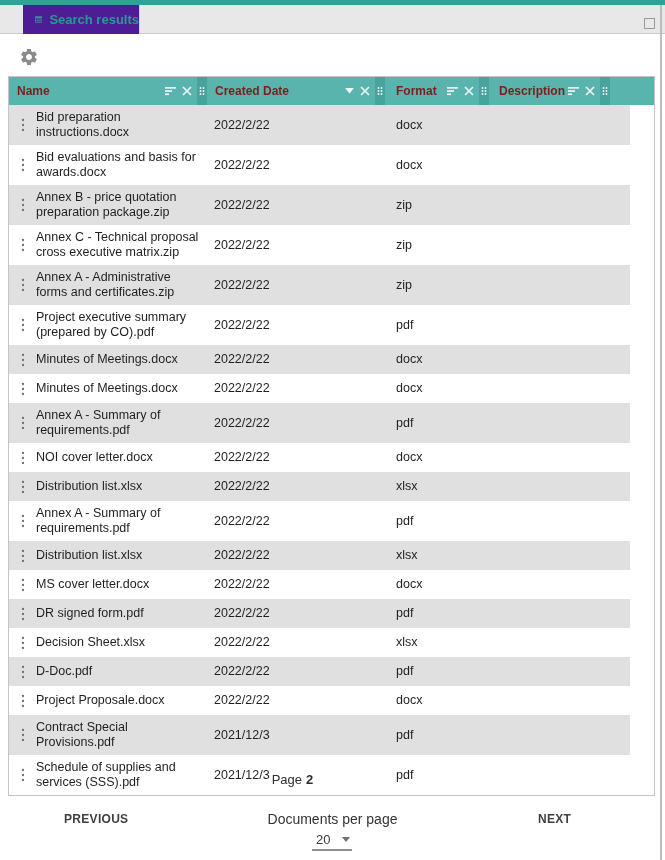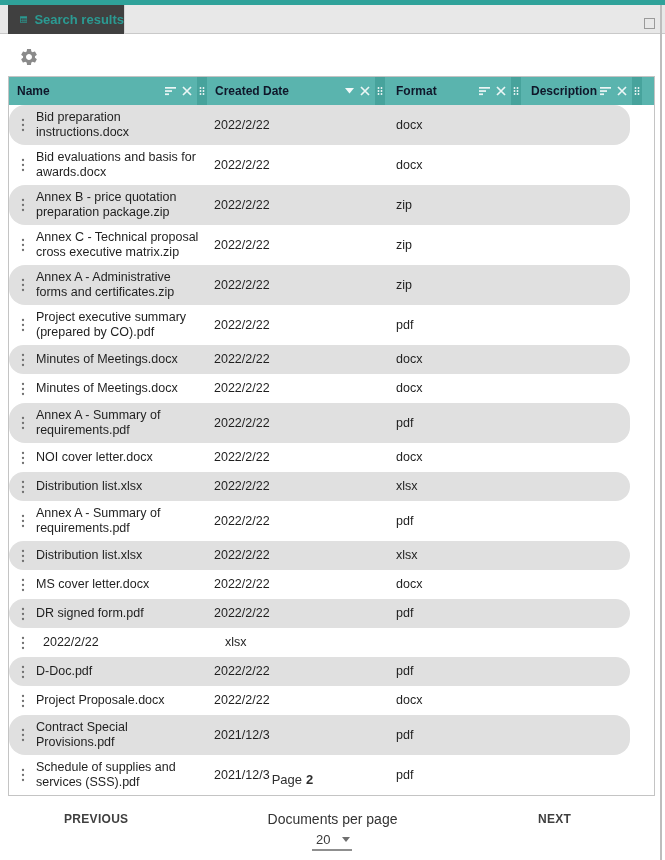--- a/index.html
+++ b/index.html
@@ -9,60 +9,60 @@
     font-family:"Liberation Sans", sans-serif;
     -webkit-font-smoothing:antialiased;
   }
   
   .topbar{position:absolute;left:0;top:0;width:665px;height:5px;background:#2fa29a;}
   .tabstrip{
     position:absolute;left:0;top:5px;width:665px;height:28px;
     background:#e8e8e8;border-bottom:1px solid #c9c9c9;
   }
   .tab{
-    position:absolute;left:8px;top:0;width:117px;height:29px;
-    background:#404040;border-right:1px solid #d4d4d4;
+    position:absolute;left:23px;top:0;width:117px;height:29px;
+    background:#4c1d95;border-right:1px solid #d4d4d4;
     display:flex;align-items:center;padding-left:12px;box-sizing:border-box;
     z-index:2;cursor:default;
   }
   .tab-label{color:#2b9a92;font-size:13px;font-weight:bold;margin-left:7px;white-space:nowrap;}
   .maximize{
     position:absolute;left:644px;top:13px;width:9px;height:9px;
     border:1.5px solid #9a9a9a;background:transparent;box-sizing:content-box;
   }
   .gear-wrap{position:absolute;left:19px;top:47px;width:20px;height:20px;cursor:pointer;}
 
   
   .dtable{
     position:absolute;left:8px;top:76px;width:647px;
     border:1px solid #c4c4c4;box-sizing:border-box;background:#ffffff;
   }
   .thead{display:flex;height:28px;background:#5ab4ae;}
   .hcell{
     display:flex;align-items:center;height:28px;box-sizing:border-box;
-    color:#0f172a;font-size:12px;font-weight:bold;cursor:pointer;position:relative;
+    color:#7f1d1d;font-size:12px;font-weight:bold;cursor:pointer;position:relative;
   }
   .hcell .hlabel{white-space:nowrap;}
   .hcell .hspacer{flex:1;}
   .hicons{display:flex;align-items:center;gap:6px;margin-right:5px;}
   .hdivider{
     width:10px;height:28px;background:#47a39c;
     display:flex;align-items:center;justify-content:center;flex:none;cursor:col-resize;
   }
   .c1{width:198px;} .c1 .hlabel{margin-left:8px;}
   .c2{width:178px;justify-content:center;} .c2 .hlabel{margin-left:8px;}
-  .c3{width:136px;} .c3 .hlabel{margin-left:11px;}
+  .c3{width:104px;} .c3 .hlabel{margin-left:11px;}
   .c4{width:121px;} .c4 .hlabel{margin-left:10px;}
   .cfill{flex:1;background:#5ab4ae;}
 
   .tbody{background:#ffffff;}
   .trow{
     width:621px;display:flex;align-items:center;min-height:29px;cursor:pointer;
   }
-  .trow.odd{background:#e0e0e0;border-radius:16px;}
+  .trow.odd{background:#e0e0e0;}
   .trow.even{background:#ffffff;}
   .kebab{
     width:27px;flex:none;display:flex;justify-content:center;align-items:center;align-self:stretch;
   }
   .cell{
     font-size:12.5px;color:#1f1f1f;line-height:15px;
     padding-top:5px;padding-bottom:5px;box-sizing:border-box;
   }
   .cell.name{width:171px;padding-right:8px;}
   .cell.date{width:178px;padding-left:7px;}
@@ -482,20 +482,21 @@
   <div class="trow even">
     <span class="kebab">
       <svg width="4" height="14" viewBox="0 0 4 14">
         <g fill="#6f6f6f">
           <circle cx="2" cy="2" r="1.15"></circle>
           <circle cx="2" cy="7" r="1.15"></circle>
           <circle cx="2" cy="12" r="1.15"></circle>
         </g>
       </svg>
     </span>
+    <span class="cell name">Decision Sheet.xlsx</span>
     <span class="cell date">2022/2/22</span>
     <span class="cell fmt">xlsx</span>
     <span class="cell desc"></span>
   </div>
 
   <div class="trow odd">
     <span class="kebab">
       <svg width="4" height="14" viewBox="0 0 4 14">
         <g fill="#6f6f6f">
           <circle cx="2" cy="2" r="1.15"></circle>

